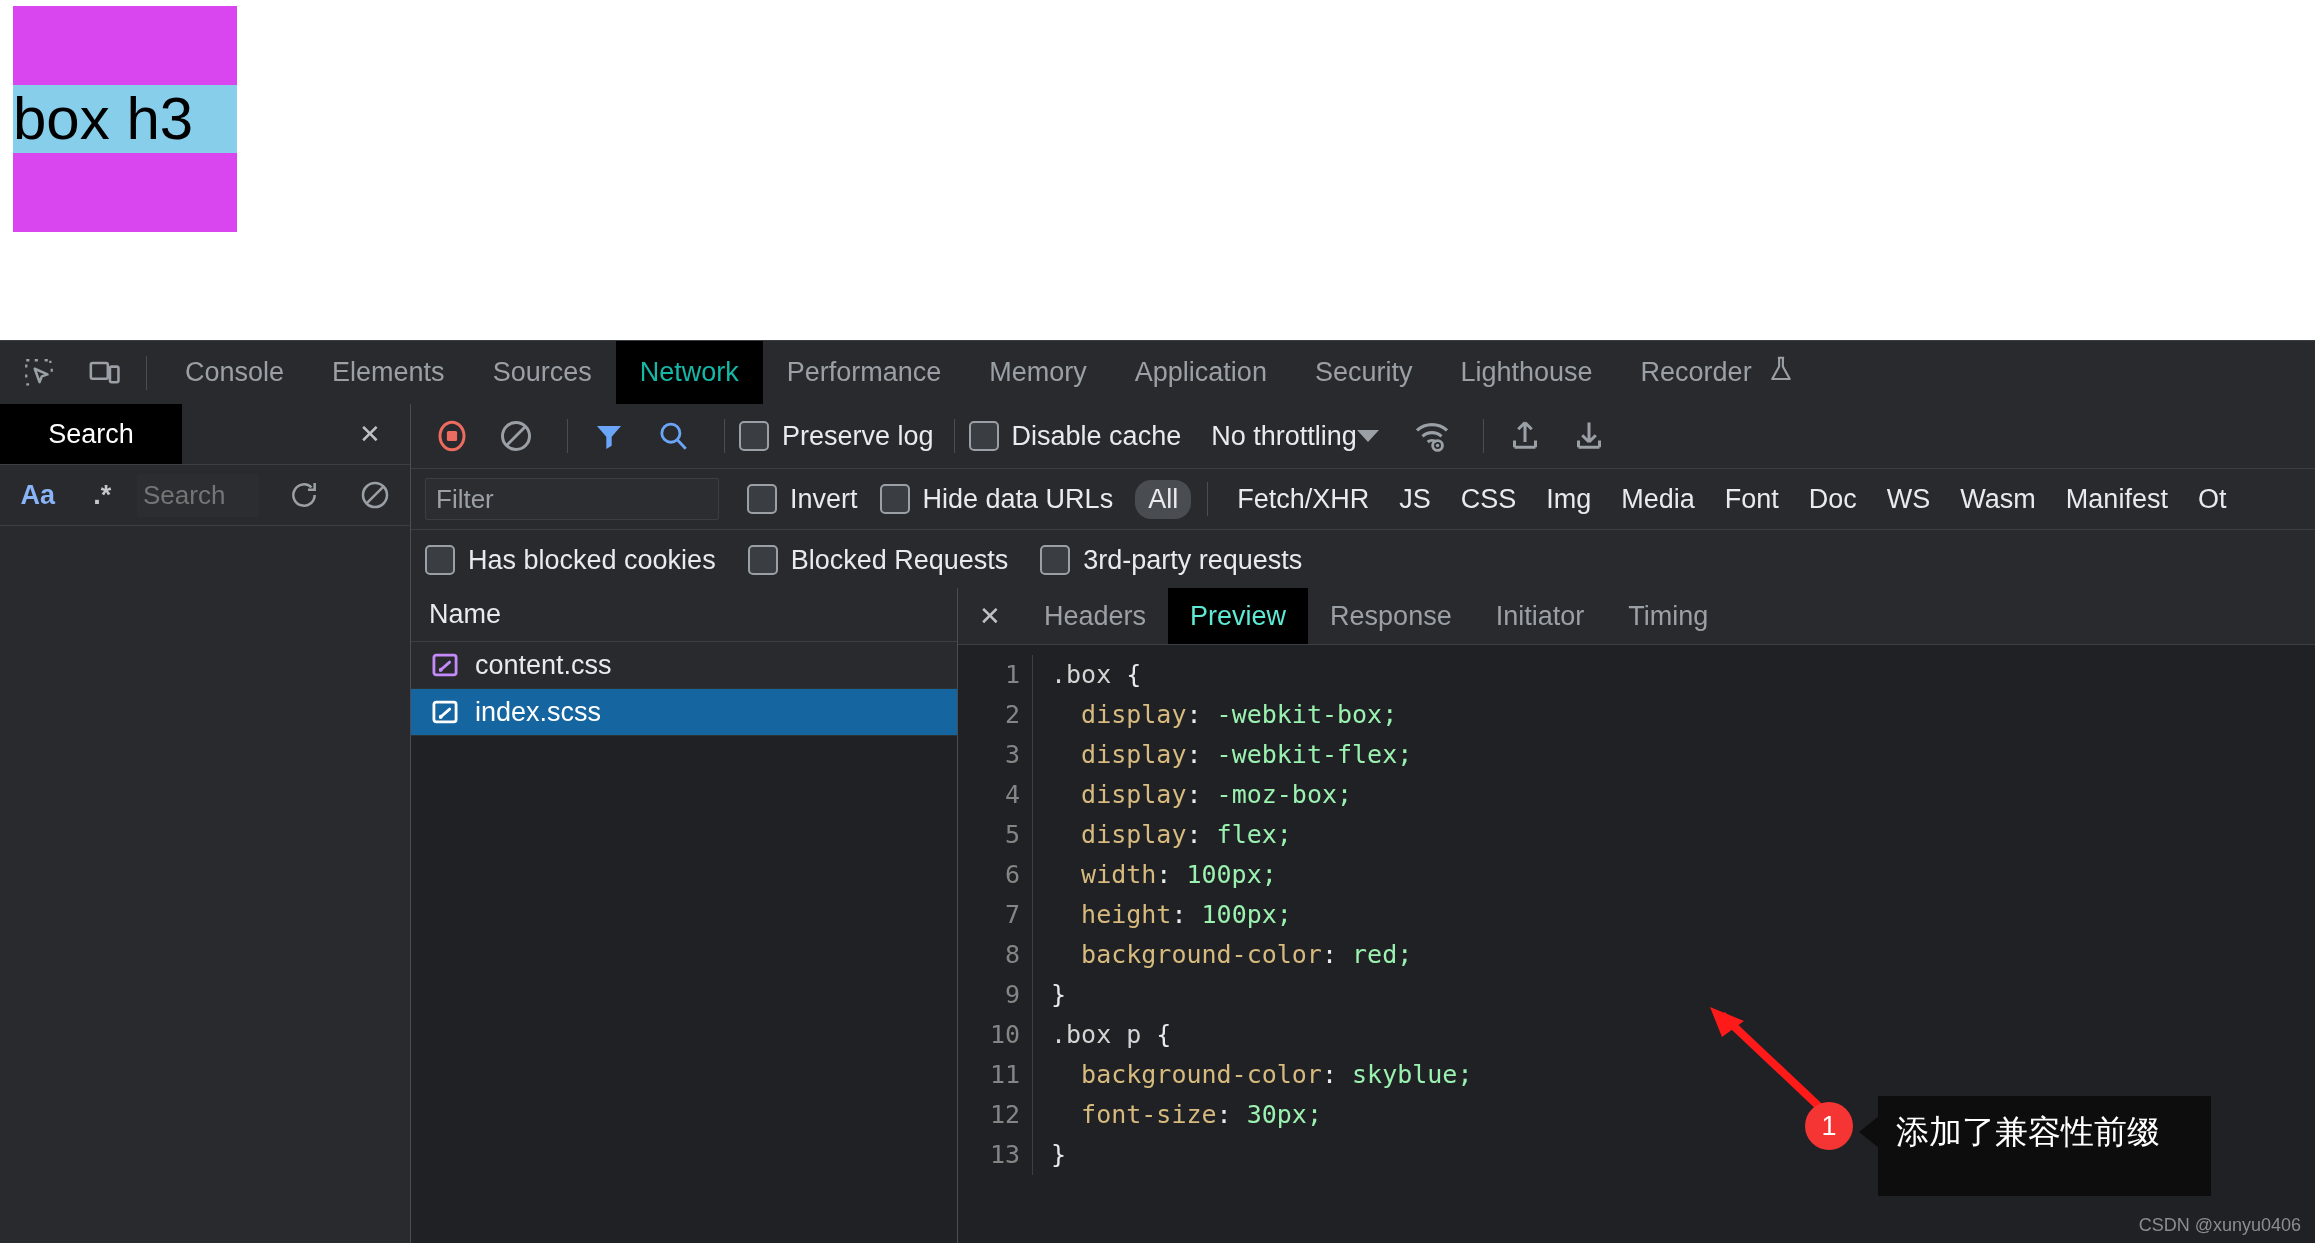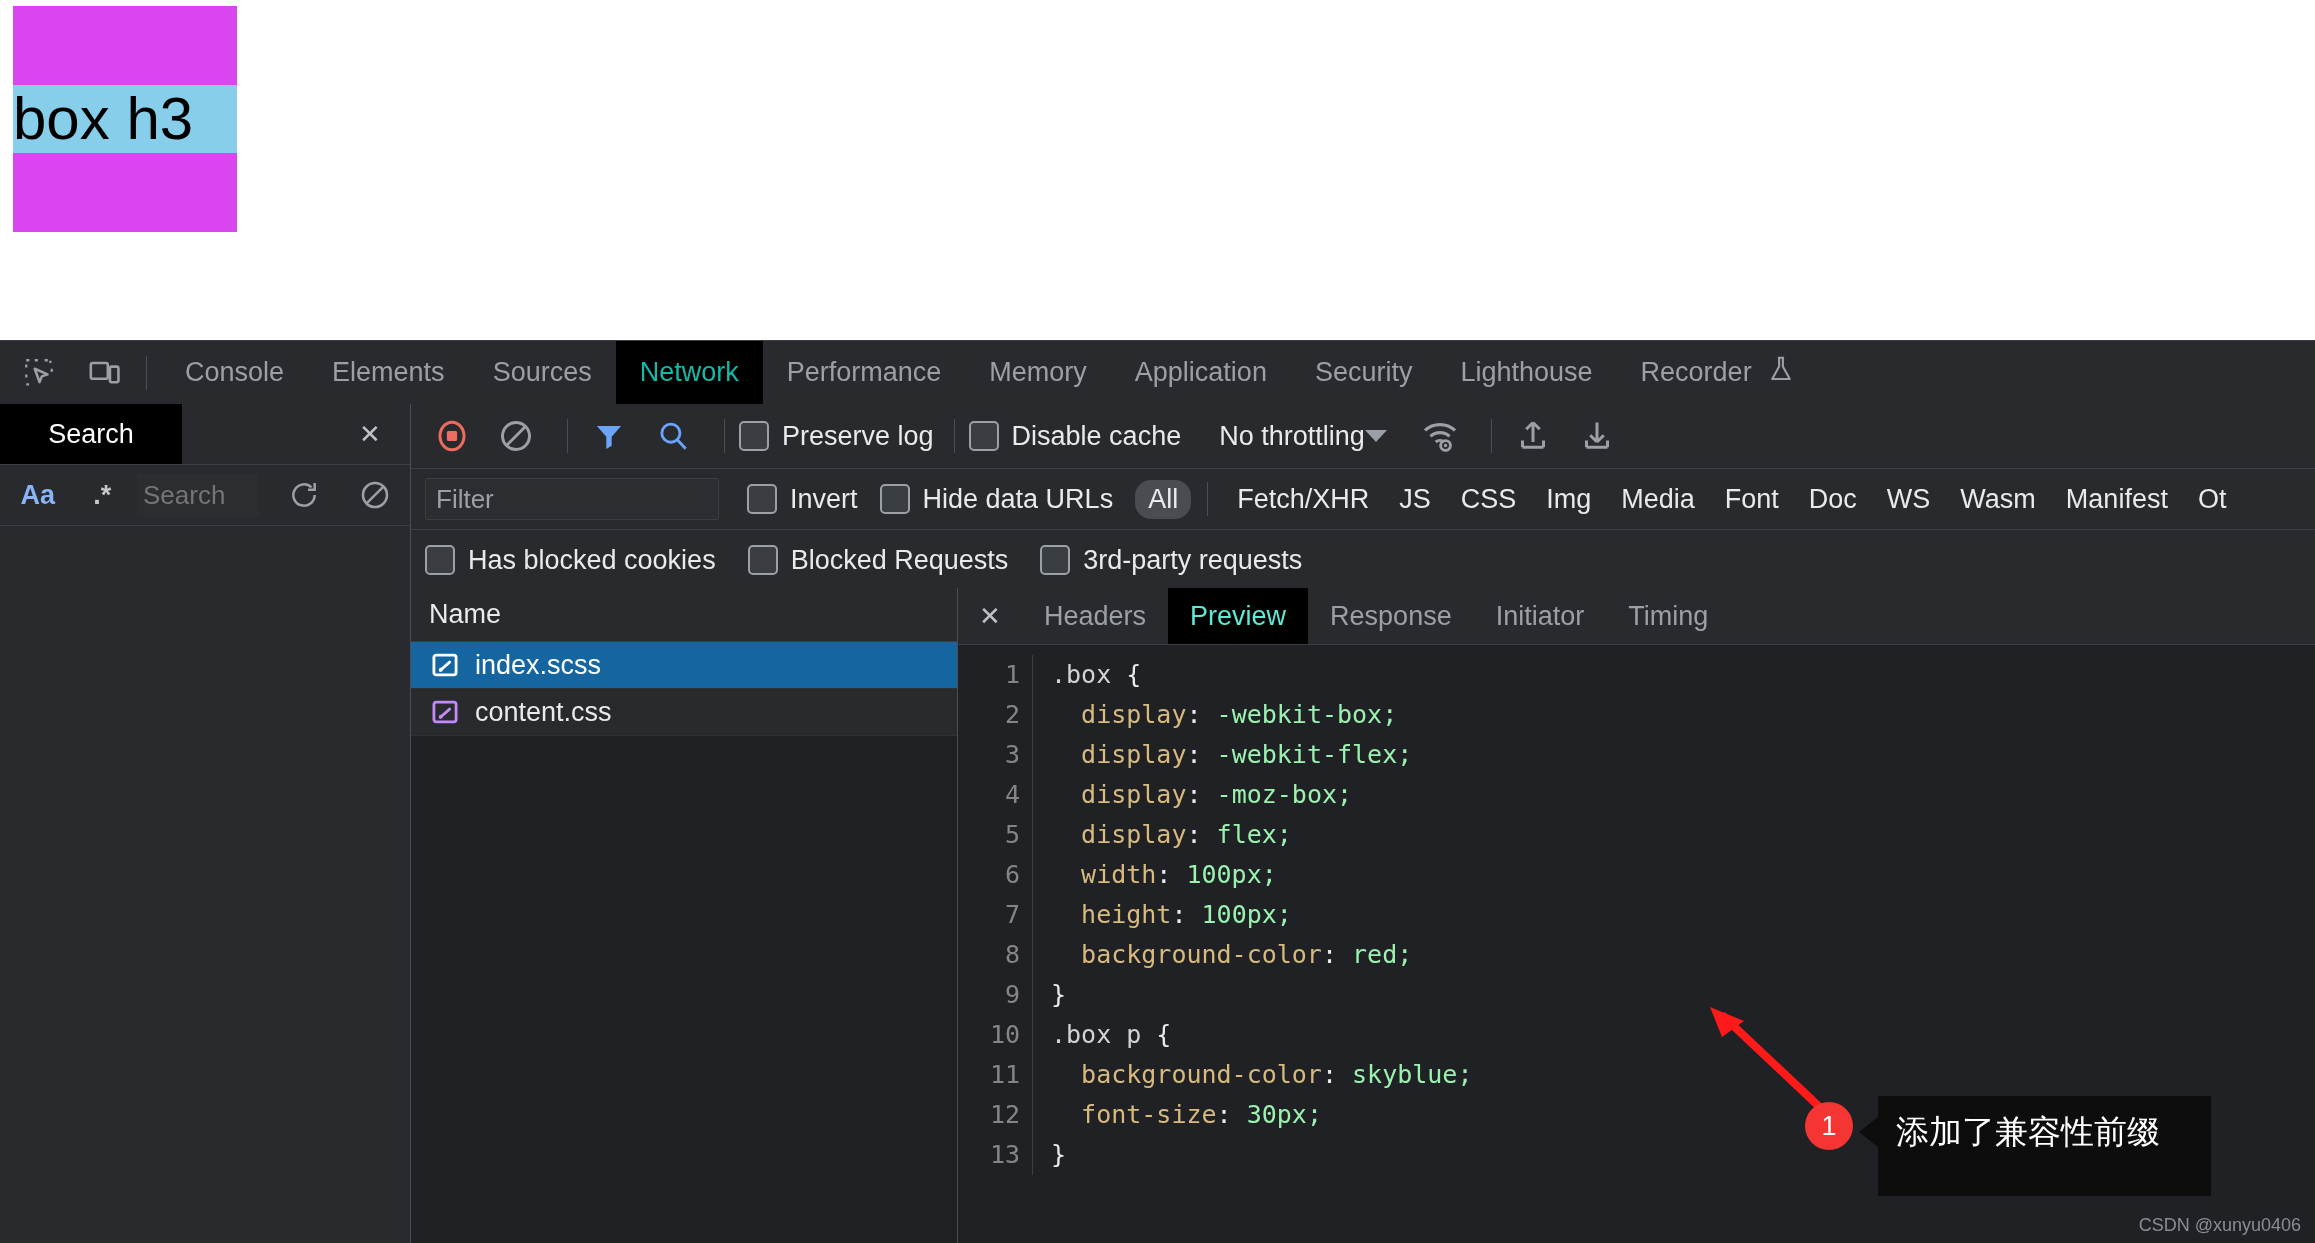--- a/index.html
+++ b/index.html
@@ -92,21 +92,21 @@
   }
   .nt-icon{width:54px;height:54px;display:flex;align-items:center;justify-content:center;margin-right:10px;}
   .nt-sep{width:1px;height:34px;background:#4a4d51;margin:0 14px;}
   .cbrow{display:flex;align-items:center;gap:13px;margin-right:6px;white-space:nowrap;}
   .cbox{
     width:26px;height:26px;border:2px solid #9aa0a6;border-radius:5px;background:#3a3d41;
     flex:0 0 auto;
   }
   .cblabel{font-size:27px;color:#e8eaed;}
   #throttle{
-    display:flex;align-items:center;margin-left:32px;color:#e8eaed;font-size:27px;white-space:nowrap;
+    display:flex;align-items:center;margin-left:24px;color:#e8eaed;font-size:27px;white-space:nowrap;
   }
   .caret{width:0;height:0;border-left:11px solid transparent;border-right:11px solid transparent;border-top:12px solid #9aa0a6;}
 
   #net-filterbar{
     height:60px;display:flex;align-items:center;padding-left:14px;
     border-bottom:1px solid #3b3e42;
   }
   #filter-input{
     width:272px;height:40px;background:#2b2d30;border:1px solid #3b3e42;border-radius:2px;
     color:#9aa0a6;font-size:26px;padding:0 10px;outline:none;
@@ -359,35 +359,35 @@
       <div class="cbrow">
         <span class="cbox"></span>
         <span class="cblabel">3rd-party requests</span>
       </div>
     </div>
 
     <div id="net-body">
       <div id="reqlist">
         <div id="reqlist-head">Name</div>
         <div id="reqlist-rows">
+            <div class="req-row">
+              <span class="css-icon"><svg width="28" height="28" viewBox="0 0 24 24">
+                  <rect x="2.5" y="3.5" width="19" height="17" rx="2" fill="none" stroke="#c58af9" stroke-width="2.4"></rect>
+                  <path d="M8 16.5l8-7" stroke="#c58af9" stroke-width="2.4" stroke-linecap="round"></path>
+                  <circle cx="8.4" cy="16.1" r="1.7" fill="#c58af9"></circle>
+                </svg></span>
+              <span>content.css</span>
+            </div>
             <div class="req-row sel">
               <span class="css-icon"><svg width="28" height="28" viewBox="0 0 24 24">
                   <rect x="2.5" y="3.5" width="19" height="17" rx="2" fill="none" stroke="#ffffff" stroke-width="2.4"></rect>
                   <path d="M8 16.5l8-7" stroke="#ffffff" stroke-width="2.4" stroke-linecap="round"></path>
                   <circle cx="8.4" cy="16.1" r="1.7" fill="#ffffff"></circle>
                 </svg></span>
               <span>index.scss</span>
-            </div>
-            <div class="req-row">
-              <span class="css-icon"><svg width="28" height="28" viewBox="0 0 24 24">
-                  <rect x="2.5" y="3.5" width="19" height="17" rx="2" fill="none" stroke="#c58af9" stroke-width="2.4"></rect>
-                  <path d="M8 16.5l8-7" stroke="#c58af9" stroke-width="2.4" stroke-linecap="round"></path>
-                  <circle cx="8.4" cy="16.1" r="1.7" fill="#c58af9"></circle>
-                </svg></span>
-              <span>content.css</span>
             </div>
           </div>
       </div>
 
       <div id="preview">
         <div id="prev-tabs">
           <div id="prev-close">✕</div>
           <div id="prev-tablist" style="display:flex;align-items:center;height:56px;">
               <div class="ptab">Headers</div>
               <div class="ptab sel">Preview</div>

